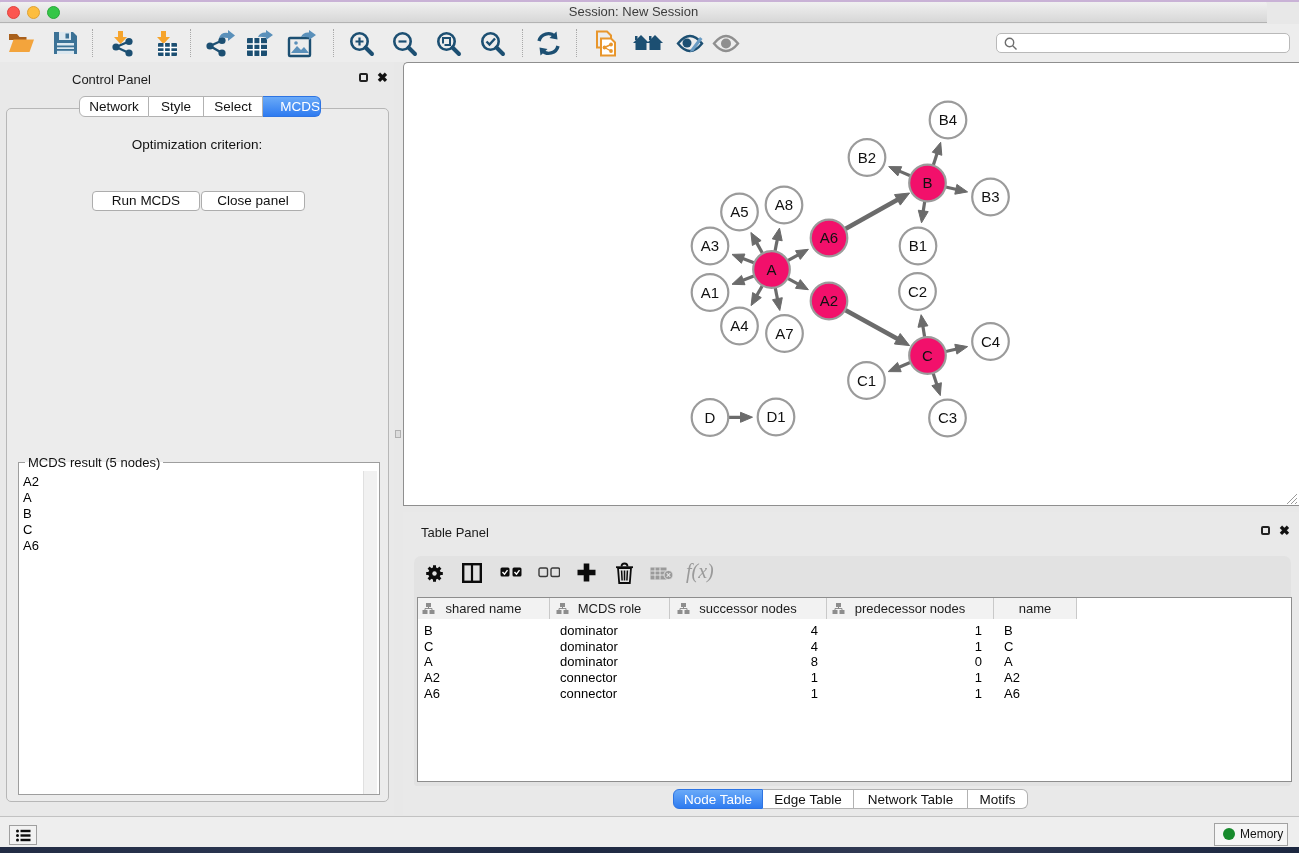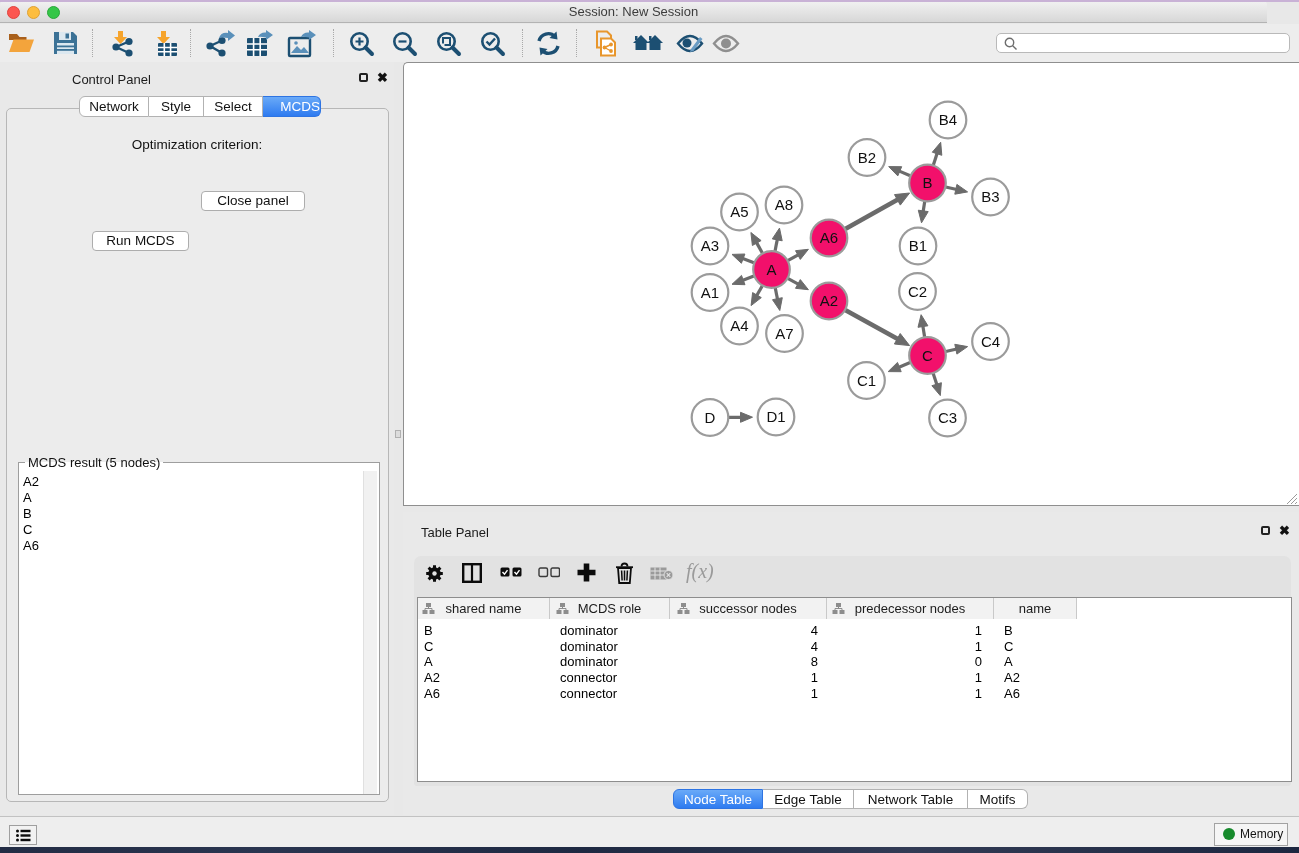--- a/index.html
+++ b/index.html
@@ -241,21 +241,21 @@
   <span class="sq" style="position:absolute;left:359px;top:11px;"></span>
   <span class="xx" style="position:absolute;left:377px;top:8px;">✖</span>
   <div class="tabrow" style="left:79px;top:34px;">
     <div class="tab first" style="width:70px;">Network</div>
     <div class="tab" style="width:55px;">Style</div>
     <div class="tab" style="width:59px;">Select</div>
     <div class="tab last sel" style="width:58px;text-align:right;">MCDS</div>
   </div>
   <div id="cp-box"></div>
   <div style="position:absolute;left:0;top:75px;width:394px;text-align:center;font-size:13.5px;color:#111;">Optimization criterion:</div>
-  <div class="btn" style="left:92px;top:129px;width:97px;margin-top:40px;">Run MCDS</div>
+  <div class="btn" style="left:92px;top:129px;width:108px;">Run MCDS</div>
   <div class="btn" style="left:201px;top:129px;width:104px;">Close panel</div>
   <div id="fs">
     <div id="fs-list">
       <div style="margin-top:11px;">A2</div>
         <div>A</div>
         <div>B</div>
         <div>C</div>
         <div>A6</div>
     </div>
     <div id="fs-scroll"></div>

